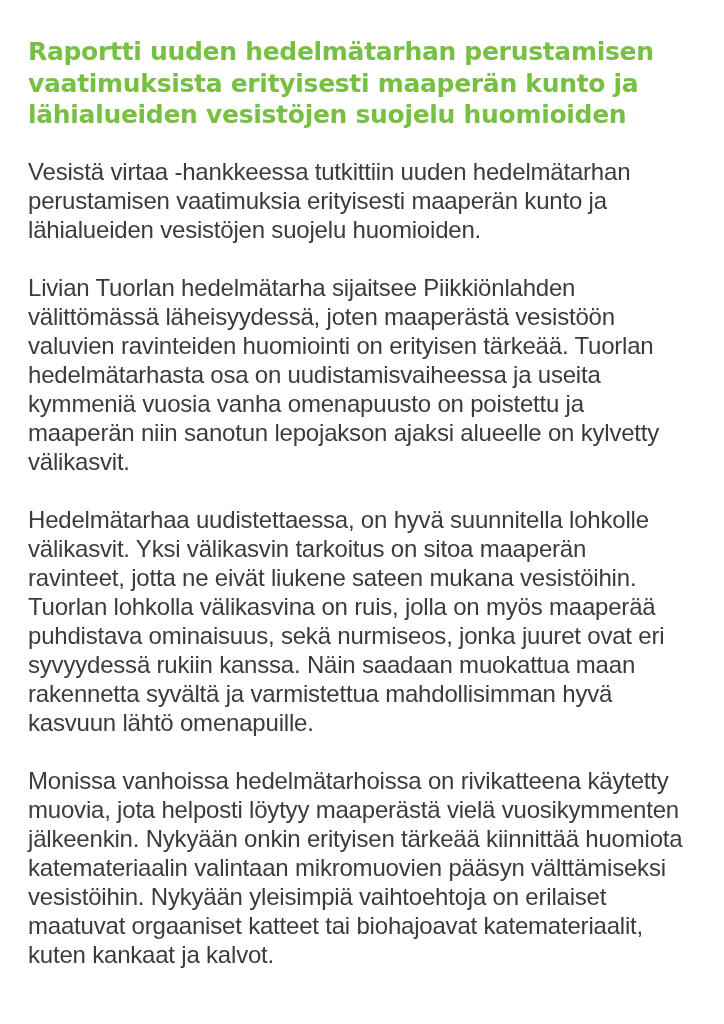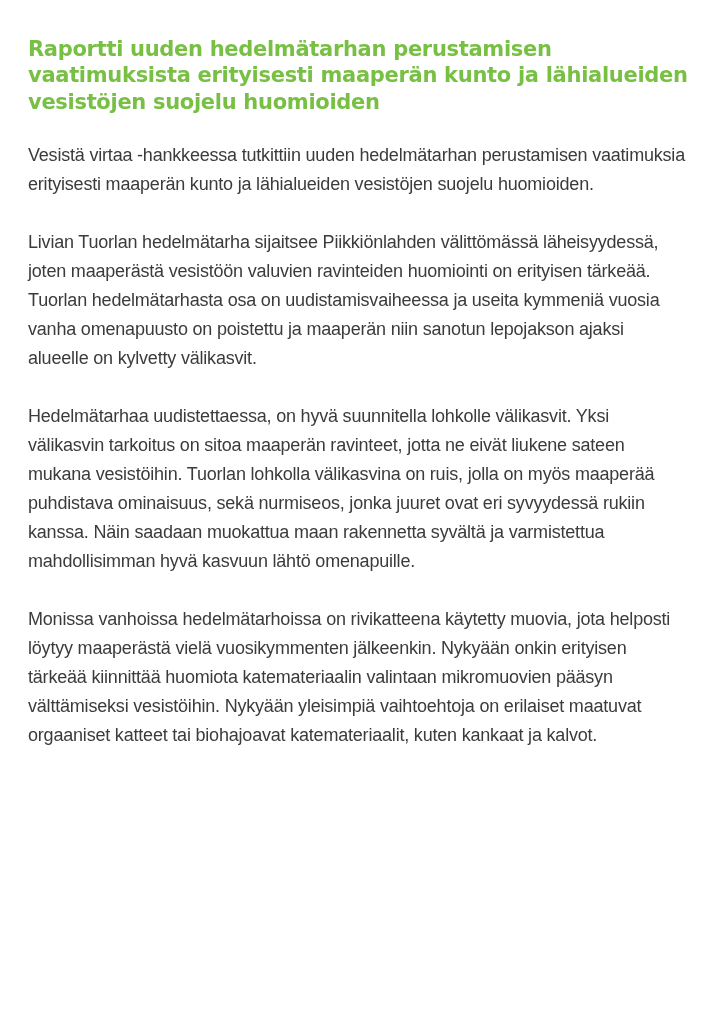--- a/index.html
+++ b/index.html
@@ -18,29 +18,29 @@
     width: 724px;
     height: 1024px;
     padding: 36px 28px 0 28px;
     background: #ffffff;
   }
   .page-title {
     margin: 0 0 26px 0;
     color: #77c043;
     font-family: "DejaVu Sans", "Liberation Sans", sans-serif;
     font-weight: 800;
-    font-size: 21px;
+    font-size: 25px;
     line-height: 1.26;
     letter-spacing: -0.3px;
     max-width: 672px;
   }
   .body-copy p {
     margin: 0 0 29px 0;
     color: #3b3b3b;
-    font-size: 18px;
+    font-size: 24px;
     line-height: 29px;
     letter-spacing: -0.2px;
     max-width: 660px;
   }
   .body-copy p:last-child {
     margin-bottom: 12px;
   }
 </style>
 </head>
 <body>

